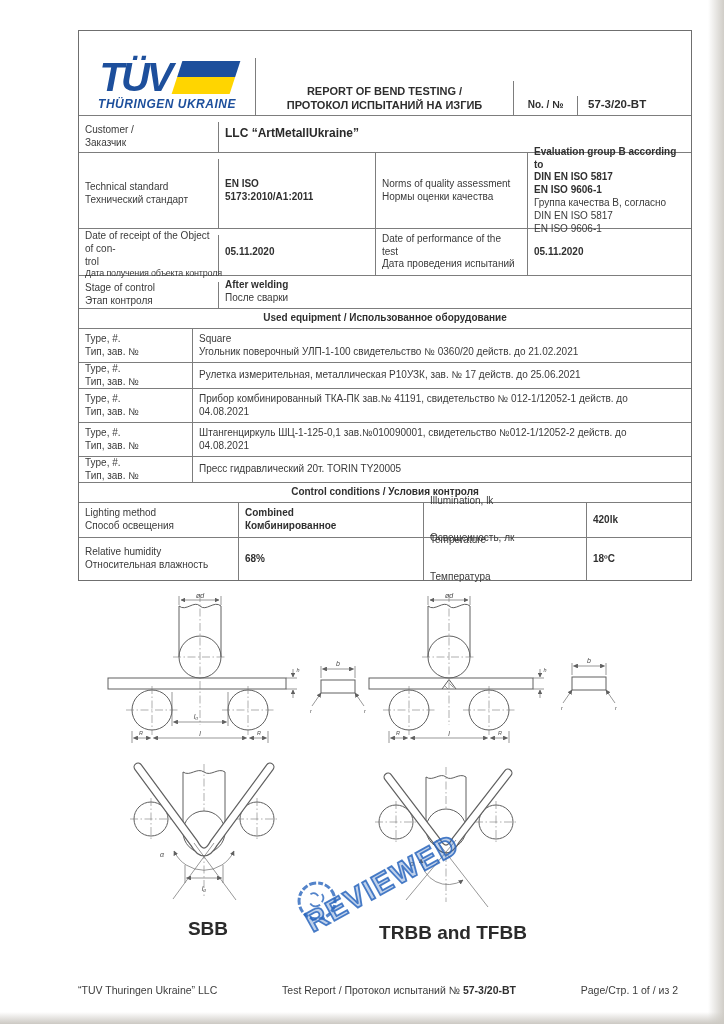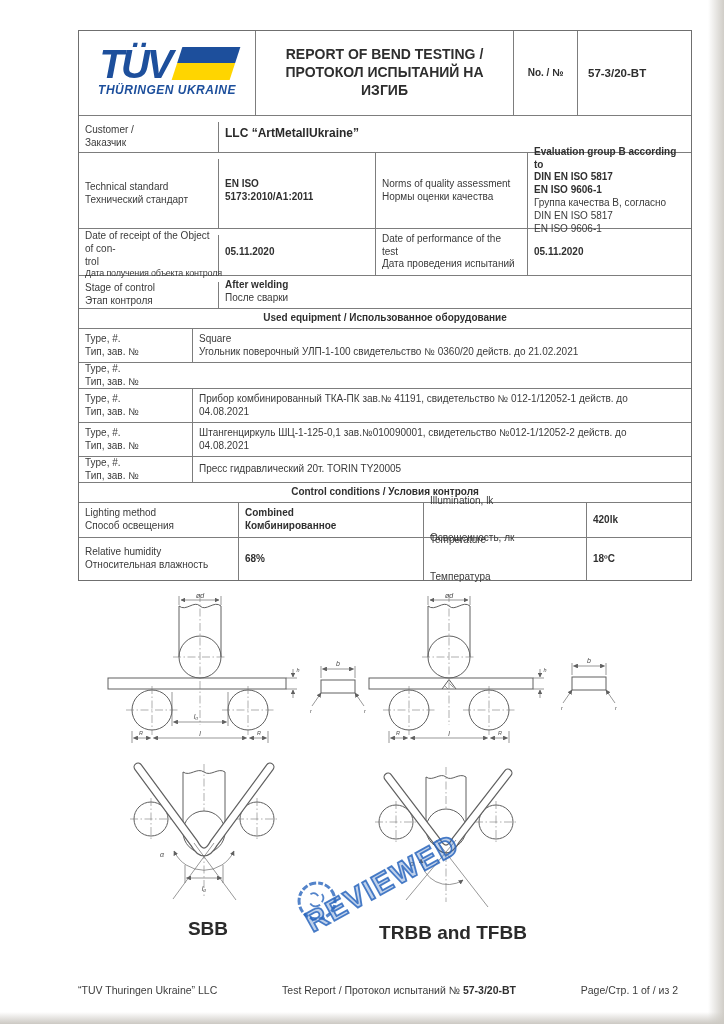--- a/index.html
+++ b/index.html
@@ -17,21 +17,21 @@
   .doc-table{position:absolute;left:78px;top:30px;width:612px;
     border:1px solid #6f6f6f;background:#fff;}
   .trow{display:flex;border-bottom:1px solid #7d7d7d;box-sizing:border-box;}
   .trow:last-child{border-bottom:none;}
   .tcell{box-sizing:border-box;border-right:1px solid #7d7d7d;padding:3px 6px;
     display:flex;flex-direction:column;justify-content:center;font-size:10px;line-height:1.28;}
   .tcell:last-child{border-right:none;}
   .b{font-weight:bold;color:#303030;}
   .fit{font-size:9px;white-space:nowrap;letter-spacing:-0.2px;}
 
-  .r-head{height:85px;}
+  .r-head{height:85px;align-items:flex-end;}
   .r-cust{height:37px;}
   .r-tech{height:76px;}
   .r-date{height:47px;}
   .r-stage{height:33px;}
   .r-sec{height:20px;}
   .r-eq-a{height:34px;}
   .r-eq-b{height:26px;}
   .r-cond1{height:35px;}
   .r-cond2{height:42px;}
 
@@ -46,21 +46,21 @@
   .c4{width:163px;}
   .c-wide{width:472px;}
   .ce1{width:114px;}
   .ce2{width:498px;}
   .k1{width:160px;}
   .k2{width:185px;}
   .k3{width:163px;gap:24px;}
   .k4{width:104px;}
   .sec-cell{width:612px;align-items:center;text-align:center;}
 
-  .title-l{font-weight:bold;font-size:14px;color:#2e2e2e;}
+  .title-l{font-weight:bold;font-size:11px;color:#2e2e2e;}
   .num-val{font-weight:bold;font-size:11.5px;color:#2e2e2e;}
   .cust-val{font-weight:bold;font-size:12px;color:#2a2a2a;}
 
   
   .logo-top{display:flex;align-items:flex-end;}
   .logo-tuv{font-weight:bold;font-style:italic;font-size:40px;line-height:0.82;
     color:#1d4f9c;letter-spacing:-3px;}
   .logo-flag{display:inline-block;width:58px;height:33px;margin-left:6px;
     transform:skewX(-18deg);background:linear-gradient(#1d4f9c 50%,#ffd500 50%);}
   .logo-sub{font-weight:bold;font-style:italic;font-size:12px;color:#1d4f9c;
@@ -194,20 +194,23 @@
     </div>
     <div class="tcell ce2">
       <div>Square</div>
       <div>Угольник поверочный УЛП-1-100  свидетельство № 0360/20 действ. до 21.02.2021</div>
     </div>
   </div>
   <div class="trow r-eq-b">
     <div class="tcell ce1">
       <div>Type, #.</div>
       <div>Тип, зав. №</div>
+    </div>
+    <div class="tcell ce2">
+      <div>Рулетка измерительная, металлическая Р10УЗК, зав. № 17 действ. до 25.06.2021</div>
     </div>
   </div>
   <div class="trow r-eq-a">
     <div class="tcell ce1">
       <div>Type, #.</div>
       <div>Тип, зав. №</div>
     </div>
     <div class="tcell ce2">
       <div>Прибор комбинированный ТКА-ПК зав.№ 41191, свидетельство № 012-1/12052-1 действ. до</div>
       <div>04.08.2021</div>

